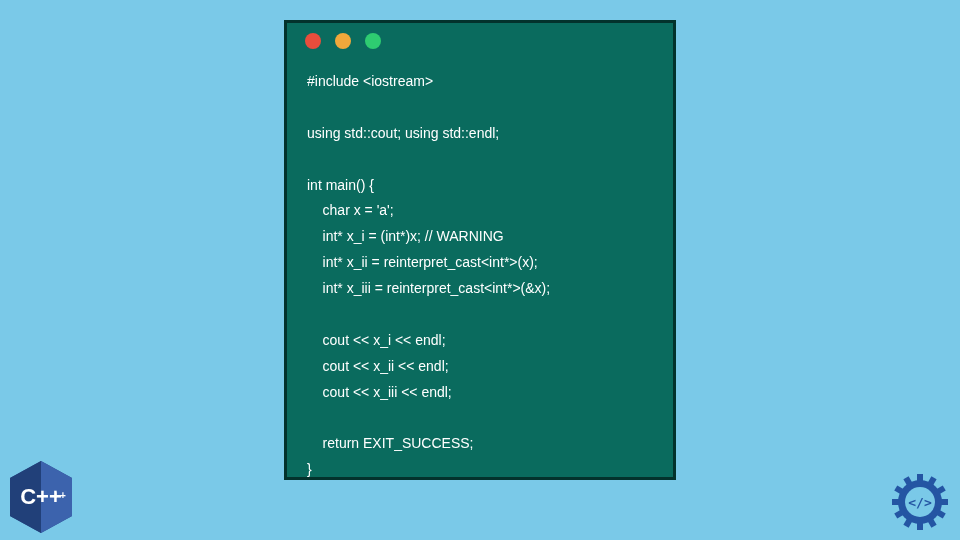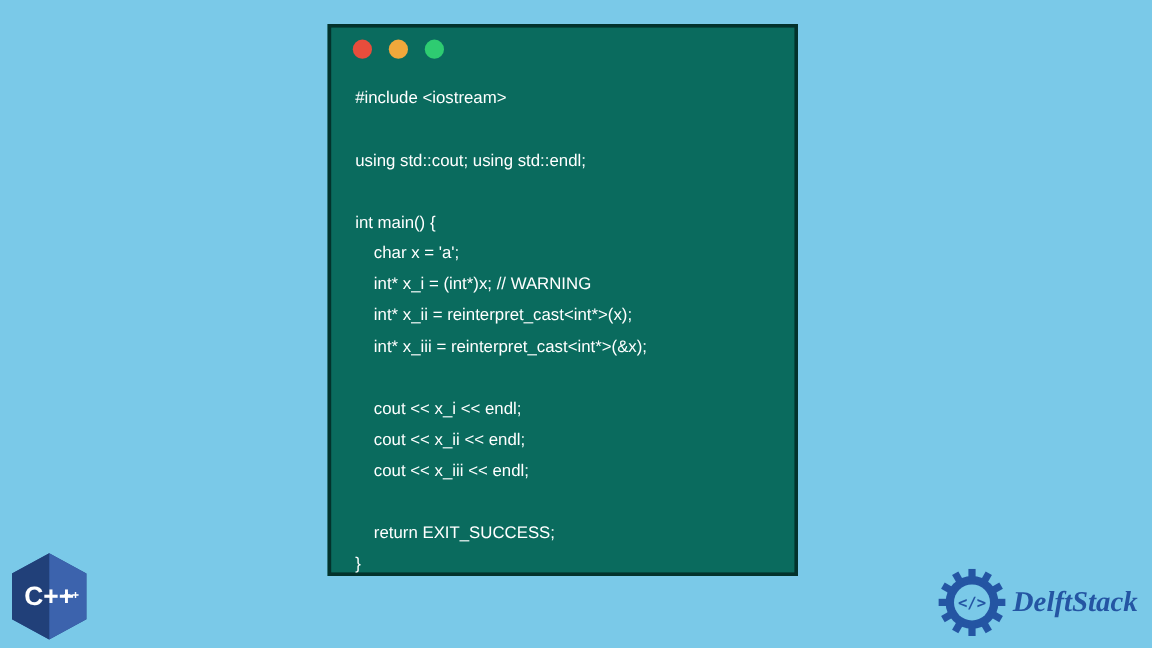--- a/index.html
+++ b/index.html
@@ -6,21 +6,21 @@
   body {
     width: 960px;
     height: 540px;
     background: #7ac9e8;
     position: relative;
     font-family: Arial, Helvetica, sans-serif;
     overflow: hidden;
   }
   .code-window {
     position: absolute;
-    left: 273px;
+    left: 284px;
     top: 20px;
     width: 392px;
     height: 460px;
     background: #0a6b5e;
     border: 3px solid #03322c;
   }
   .titlebar {
     height: 36px;
     display: flex;
     align-items: center;
@@ -125,14 +125,13 @@
           <rect x="-3" y="-28" width="6" height="10" transform="rotate(240)"></rect>
           <rect x="-3" y="-28" width="6" height="10" transform="rotate(270)"></rect>
           <rect x="-3" y="-28" width="6" height="10" transform="rotate(300)"></rect>
           <rect x="-3" y="-28" width="6" height="10" transform="rotate(330)"></rect>
         </g>
       </g>
       <circle r="15" fill="#7ac9e8"></circle>
       <text x="0" y="5" text-anchor="middle" font-family="monospace" font-size="13" font-weight="bold" fill="#2455a3">&lt;/&gt;</text>
     </g>
   </svg>
-  <span class="delft-text">DelftStack</span>
 </div>
 
 </body></html>

